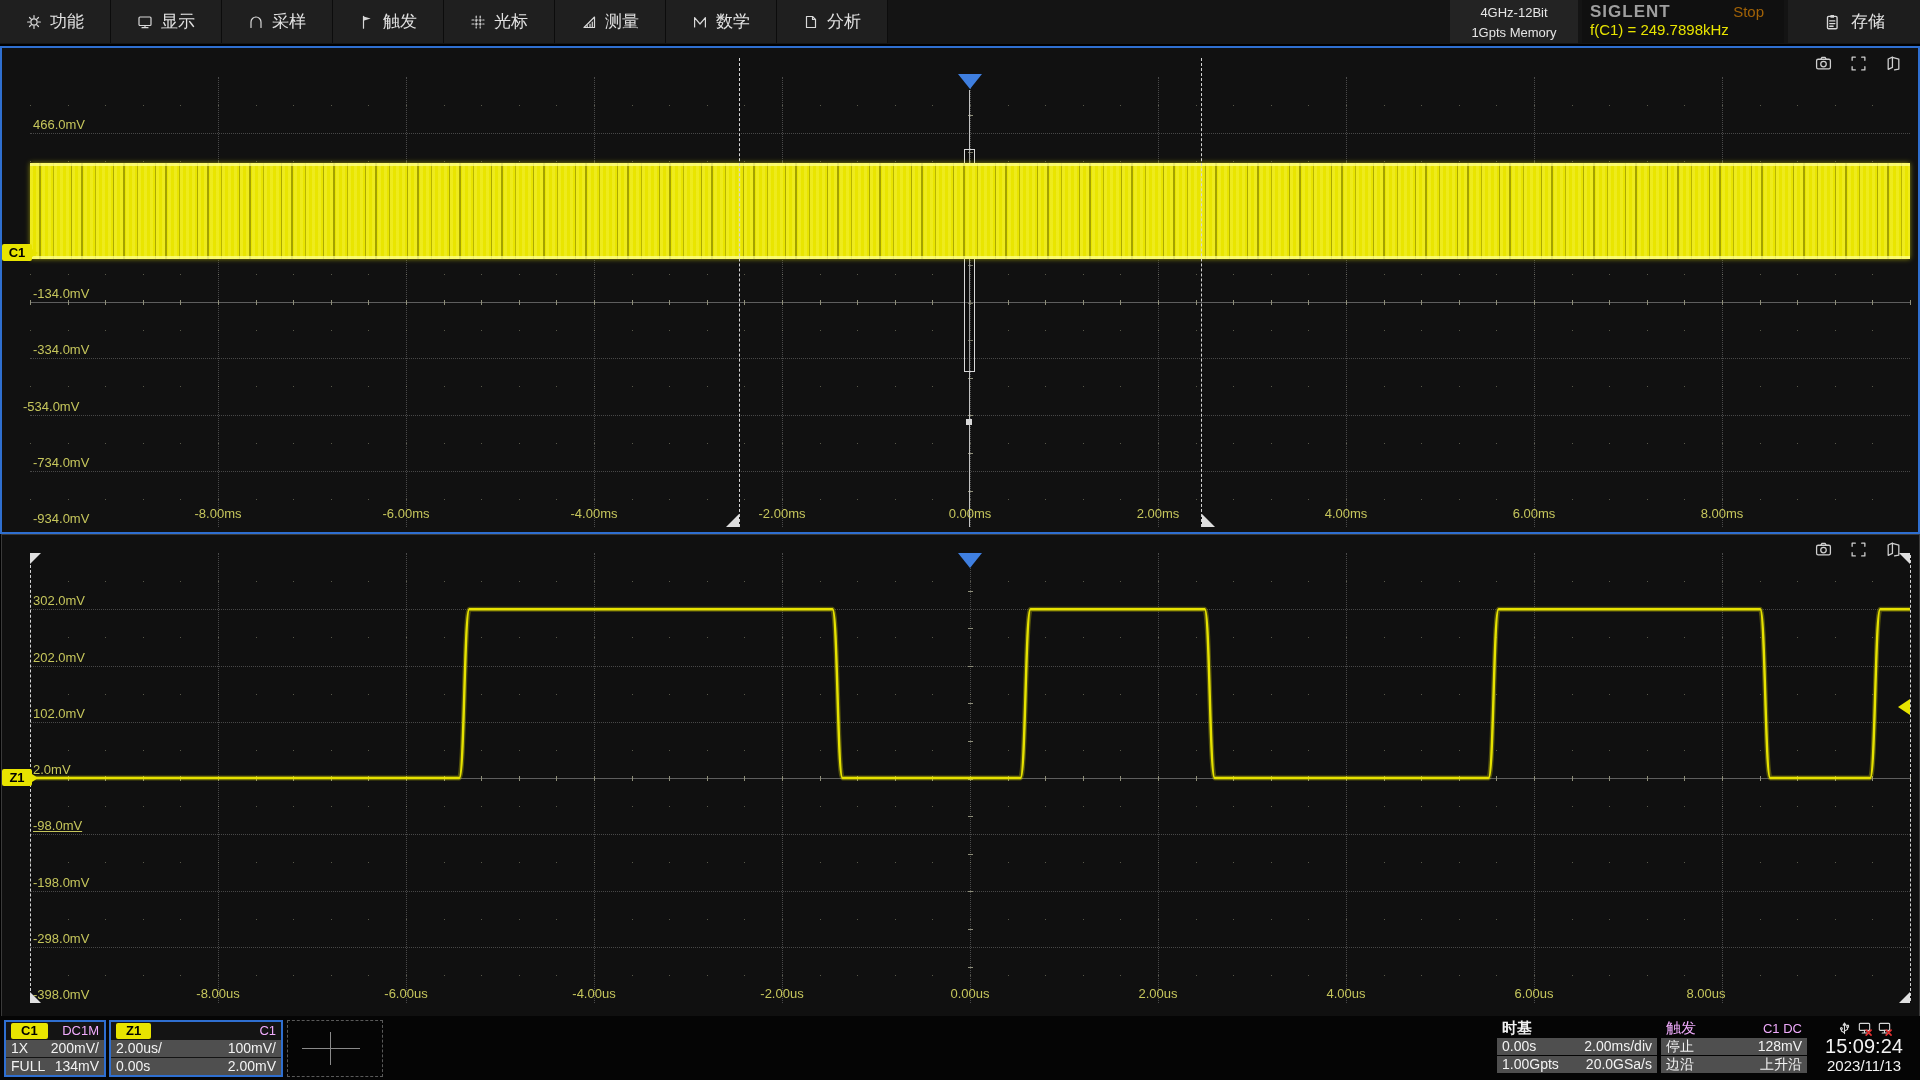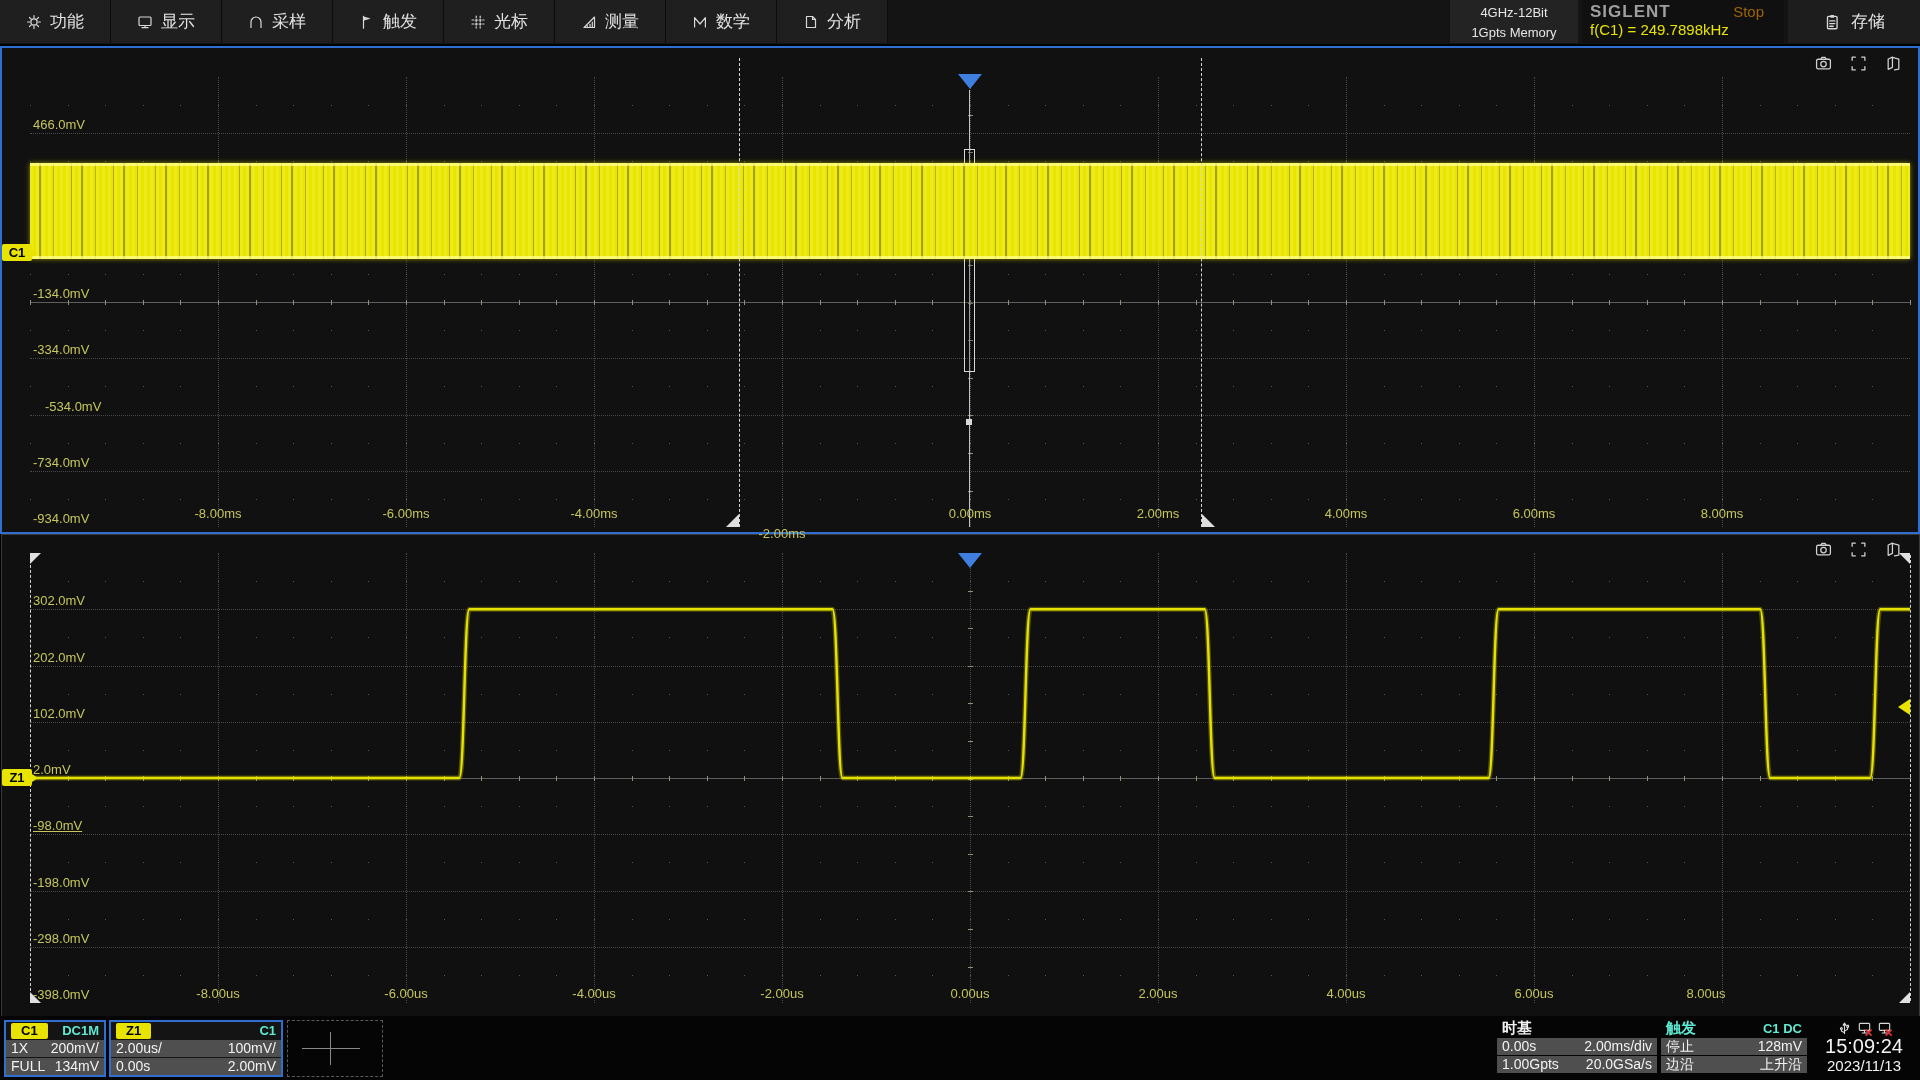--- a/index.html
+++ b/index.html
@@ -57,21 +57,21 @@
       repeating-linear-gradient(90deg, rgba(0,0,0,0) 0 9px, rgba(95,95,0,.5) 9px 11px, rgba(0,0,0,0) 11px 23px, rgba(125,125,0,.45) 23px 24px, rgba(0,0,0,0) 24px 41px, rgba(80,80,0,.4) 41px 42px),
       repeating-linear-gradient(90deg, rgba(255,255,130,.22) 0 3px, rgba(0,0,0,0) 3px 6px),
       linear-gradient(#e9e500,#e9e500);
     box-shadow:inset 0 3px 0 rgba(255,255,140,.75), inset 0 -3px 0 rgba(255,255,140,.75), 0 0 5px rgba(238,234,0,.55);}
 
   
   #statusbar{position:absolute;left:0;top:1016px;width:1920px;height:64px;background:#050505;font-size:14px;}
   .sbox{position:absolute;top:4px;height:57px;border:2px solid #2f6fd0;background:#141414;box-sizing:border-box;cursor:pointer;}
   .sbox-h{height:17px;display:flex;justify-content:space-between;align-items:center;padding:0 5px;}
   .chip{background:#e8e400;color:#000;font-weight:bold;font-size:13px;line-height:16px;padding:0 10px;border-radius:2px;}
-  .yel{color:#5eead4;font-weight:bold;font-size:13px;}
+  .yel{color:#f0abfc;font-weight:normal;font-size:13px;}
   .sbox-r{height:17px;background:#4f4f4f;margin-top:1px;display:flex;justify-content:space-between;
     padding:0 5px;color:#f2f2f2;line-height:17px;}
   .sbox2{position:absolute;top:4px;height:57px;background:transparent;box-sizing:border-box;}
   .sbox2 .sbox-h{padding:0 5px;}
   .whitehead{color:#f2f2f2;font-weight:bold;font-size:15px;}
   #add-box{position:absolute;left:287px;top:4px;width:96px;height:57px;border:1px dashed #5a5a5a;box-sizing:border-box;cursor:pointer;}
   #add-plus-h{position:absolute;left:302px;top:1048px;width:58px;height:1px;background:#8a8a8a;z-index:5;}
   #add-plus-v{position:absolute;left:330px;top:1032px;width:1px;height:33px;background:#8a8a8a;z-index:5;}
   #clock-box{position:absolute;left:1811px;top:4px;width:106px;height:57px;color:#f2f2f2;text-align:center;}
   #conn-icons{display:flex;justify-content:center;gap:5px;height:17px;align-items:center;}
@@ -404,27 +404,27 @@
     <div style="position: absolute; left: 968px; top: 265px; width: 5px; height: 1px; background: rgb(143, 143, 122);"></div>
     <div style="position: absolute; left: 968px; top: 302.6px; width: 5px; height: 1px; background: rgb(143, 143, 122);"></div>
     <div style="position: absolute; left: 968px; top: 340.2px; width: 5px; height: 1px; background: rgb(143, 143, 122);"></div>
     <div style="position: absolute; left: 968px; top: 377.8px; width: 5px; height: 1px; background: rgb(143, 143, 122);"></div>
     <div style="position: absolute; left: 968px; top: 415.4px; width: 5px; height: 1px; background: rgb(143, 143, 122);"></div>
     <div style="position: absolute; left: 968px; top: 453px; width: 5px; height: 1px; background: rgb(143, 143, 122);"></div>
     <div style="position: absolute; left: 968px; top: 490.6px; width: 5px; height: 1px; background: rgb(143, 143, 122);"></div>
     <div class="vlabel" style="position: absolute; left: 33px; top: 117.25px;">466.0mV</div>
     <div class="vlabel" style="position: absolute; left: 33px; top: 286px;">-134.0mV</div>
     <div class="vlabel" style="position: absolute; left: 33px; top: 342.25px;">-334.0mV</div>
-    <div class="vlabel" style="position: absolute; left: 45px; top: 398.5px;">-534.0mV</div>
+    <div class="vlabel" style="position: absolute; left: 23px; top: 398.5px;">-534.0mV</div>
     <div class="vlabel" style="position: absolute; left: 33px; top: 454.75px;">-734.0mV</div>
     <div class="vlabel" style="position: absolute; left: 33px; top: 511px;">-934.0mV</div>
     <div class="tlabel" style="position: absolute; left: 178px; top: 506px;">-8.00ms</div>
     <div class="tlabel" style="position: absolute; left: 366px; top: 506px;">-6.00ms</div>
     <div class="tlabel" style="position: absolute; left: 554px; top: 506px;">-4.00ms</div>
-    <div class="tlabel" style="position: absolute; left: 742px; top: 506px; margin-top: 20px;">-2.00ms</div>
+    <div class="tlabel" style="position: absolute; left: 742px; top: 506px;">-2.00ms</div>
     <div class="tlabel" style="position: absolute; left: 930px; top: 506px;">0.00ms</div>
     <div class="tlabel" style="position: absolute; left: 1118px; top: 506px;">2.00ms</div>
     <div class="tlabel" style="position: absolute; left: 1306px; top: 506px;">4.00ms</div>
     <div class="tlabel" style="position: absolute; left: 1494px; top: 506px;">6.00ms</div>
     <div class="tlabel" style="position: absolute; left: 1682px; top: 506px;">8.00ms</div>
     <div style="position: absolute; left: 218px; top: 553px; width: 0px; height: 450px; border-left: 1px dotted rgb(74, 74, 74);"></div>
     <div style="position: absolute; left: 406px; top: 553px; width: 0px; height: 450px; border-left: 1px dotted rgb(74, 74, 74);"></div>
     <div style="position: absolute; left: 594px; top: 553px; width: 0px; height: 450px; border-left: 1px dotted rgb(74, 74, 74);"></div>
     <div style="position: absolute; left: 782px; top: 553px; width: 0px; height: 450px; border-left: 1px dotted rgb(74, 74, 74);"></div>
     <div style="position: absolute; left: 970px; top: 553px; width: 0px; height: 450px; border-left: 1px dotted rgb(74, 74, 74);"></div>

